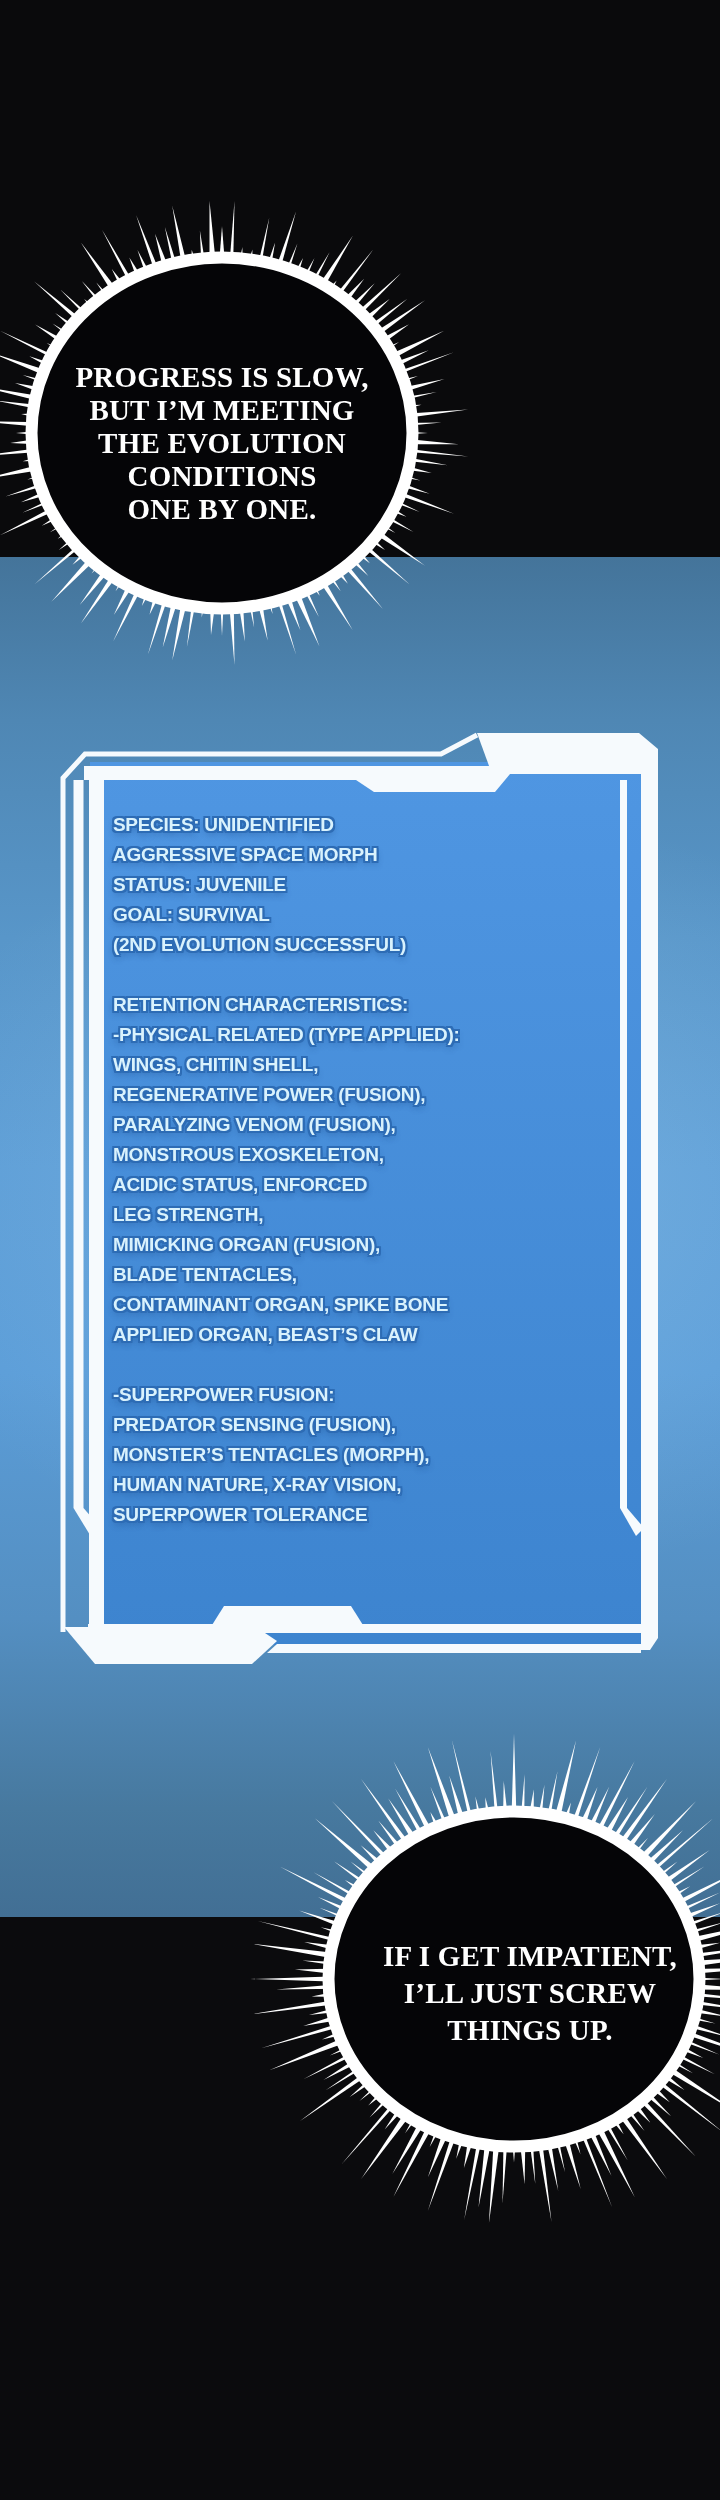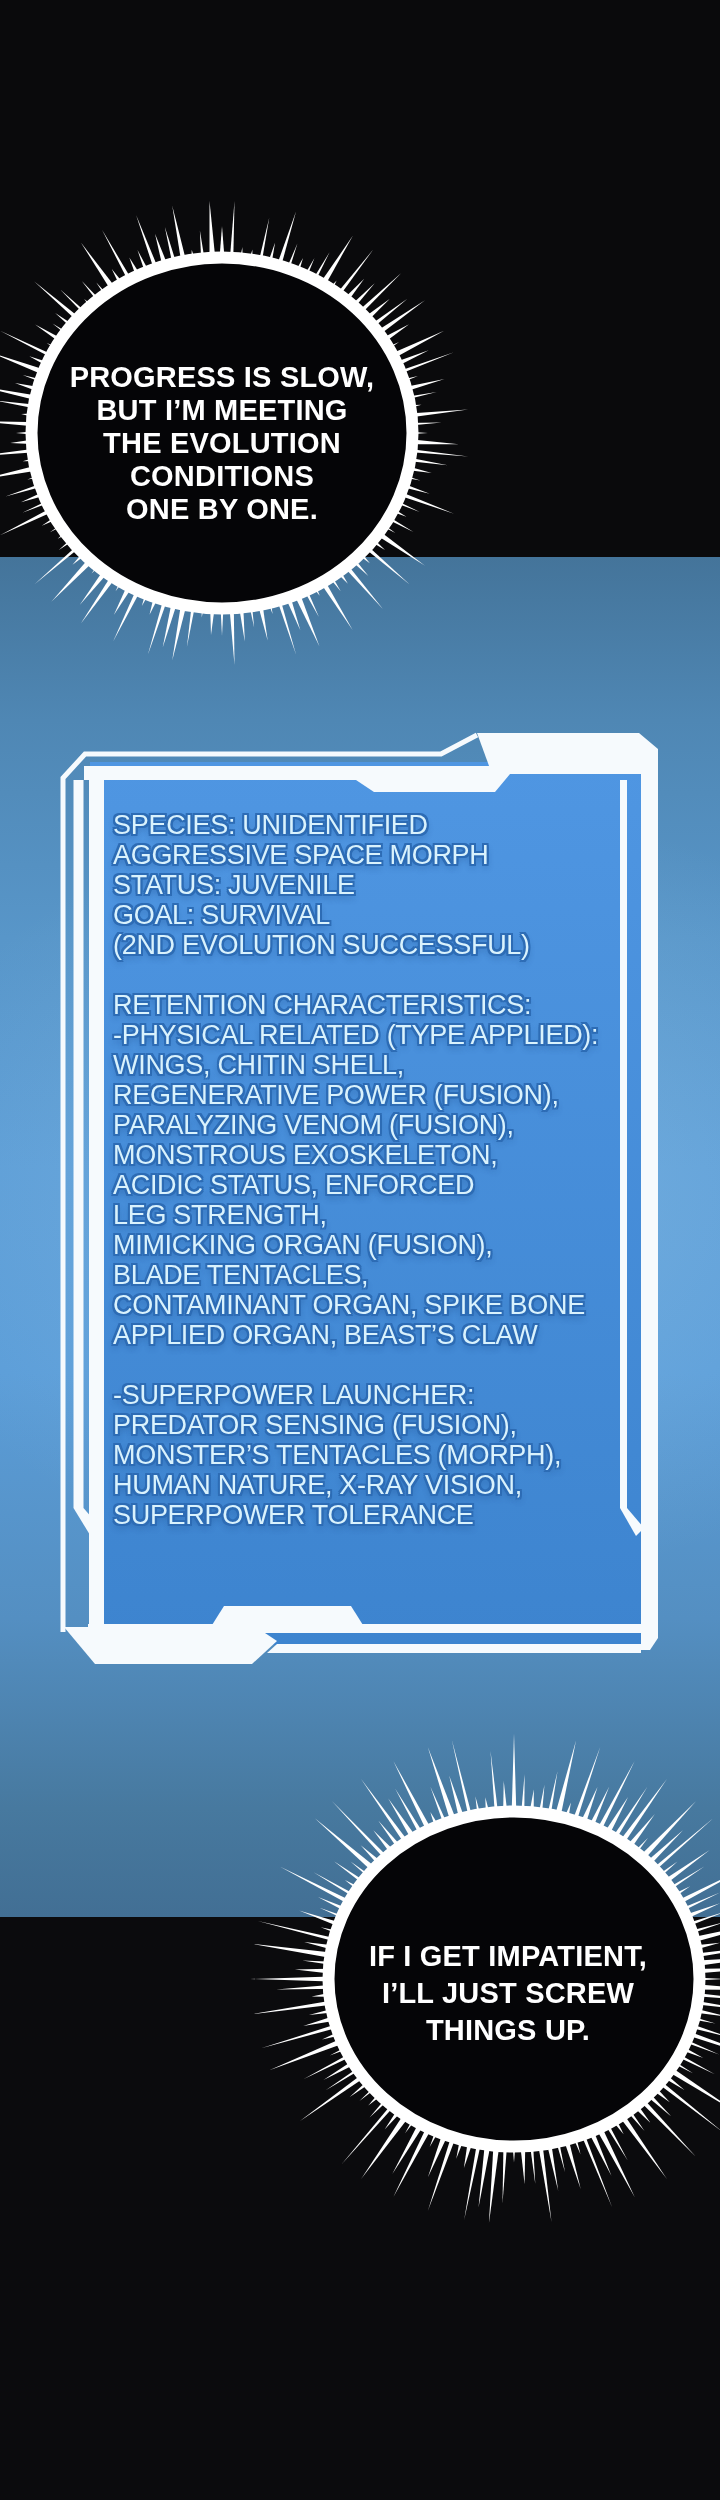--- a/index.html
+++ b/index.html
@@ -12,31 +12,31 @@
   .bg-mid{position:absolute;left:0;top:557px;width:720px;height:1360px;
     background:linear-gradient(180deg,#44749a 0%,#4f87b4 12%,#5896c9 28%,#5c9dd6 45%,#5b9dd8 60%,#548fc2 78%,#47799f 92%,#426f94 100%);}
   .bg-glow{position:absolute;left:0;top:557px;width:720px;height:1360px;
     background:radial-gradient(120% 45% at 60% 47%, rgba(170,215,245,.30), rgba(170,215,245,0) 65%);}
   .bg-bottom{position:absolute;left:0;top:1917px;width:720px;height:583px;background:var(--bg-black-bottom,#0b0b0d);}
 
   
   svg.burst{position:absolute;overflow:visible;pointer-events:none;}
   .bubble-text{
     position:absolute;text-align:center;color:var(--bubble-text,#ffffff);
-    font-weight:700;z-index:5;
+    font-weight:700;z-index:5;font-family:Liberation Serif, serif;
   }
   .bubble-text.top{left:52px;top:361px;width:340px;font-size:29px;line-height:33px;letter-spacing:0.2px;}
-  .bubble-text.bottom{left:336px;top:1938px;width:344px;font-size:29px;line-height:37px;letter-spacing:0.2px;}
+  .bubble-text.bottom{left:358px;top:1938px;width:344px;font-size:29px;line-height:37px;letter-spacing:0.2px;}
 
   
   svg.frame{position:absolute;left:0;top:0;width:720px;height:2500px;pointer-events:none;}
   .panel-text{position:absolute;left:113px;top:810px;width:505px;z-index:4;}
   .pline{
     height:30px;line-height:30px;white-space:nowrap;
-    font-family:"Liberation Sans",sans-serif;font-weight:400;font-size:27px;
+    font-family:"Liberation Sans",sans-serif;font-weight:700;font-size:19px;
     letter-spacing:-0.3px;color:var(--panel-text,#d9f2fd);
     text-shadow:
       -2px -2px 0 var(--panel-text-outline,#2d6cb5),
        2px -2px 0 var(--panel-text-outline,#2d6cb5),
       -2px  2px 0 var(--panel-text-outline,#2d6cb5),
        2px  2px 0 var(--panel-text-outline,#2d6cb5),
        0   -2px 0 var(--panel-text-outline,#2d6cb5),
        0    2px 0 var(--panel-text-outline,#2d6cb5),
       -2px  0   0 var(--panel-text-outline,#2d6cb5),
        2px  0   0 var(--panel-text-outline,#2d6cb5),
@@ -237,21 +237,21 @@
     <div class="pline">REGENERATIVE POWER (FUSION),</div>
     <div class="pline">PARALYZING VENOM (FUSION),</div>
     <div class="pline">MONSTROUS EXOSKELETON,</div>
     <div class="pline">ACIDIC STATUS, ENFORCED</div>
     <div class="pline">LEG STRENGTH,</div>
     <div class="pline">MIMICKING ORGAN (FUSION),</div>
     <div class="pline">BLADE TENTACLES,</div>
     <div class="pline">CONTAMINANT ORGAN, SPIKE BONE</div>
     <div class="pline">APPLIED ORGAN, BEAST’S CLAW</div>
     <div class="pline"></div>
-    <div class="pline">-SUPERPOWER LAUNCHER:</div>
+    <div class="pline">-SUPERPOWER FUSION:</div>
     <div class="pline">PREDATOR SENSING (FUSION),</div>
     <div class="pline">MONSTER’S TENTACLES (MORPH),</div>
     <div class="pline">HUMAN NATURE, X-RAY VISION,</div>
     <div class="pline">SUPERPOWER TOLERANCE</div>
     <div class="pline"></div>
   </div>
 
   <svg class="burst" style="left:244px;top:1714px" width="540" height="530" viewBox="0 0 540 530">
       <polygon points="446.0,263.3 478.7,265.0 446.0,266.7" fill="#ffffff"></polygon>
       <polygon points="445.9,269.7 519.5,276.0 445.6,275.4" fill="#ffffff"></polygon>

